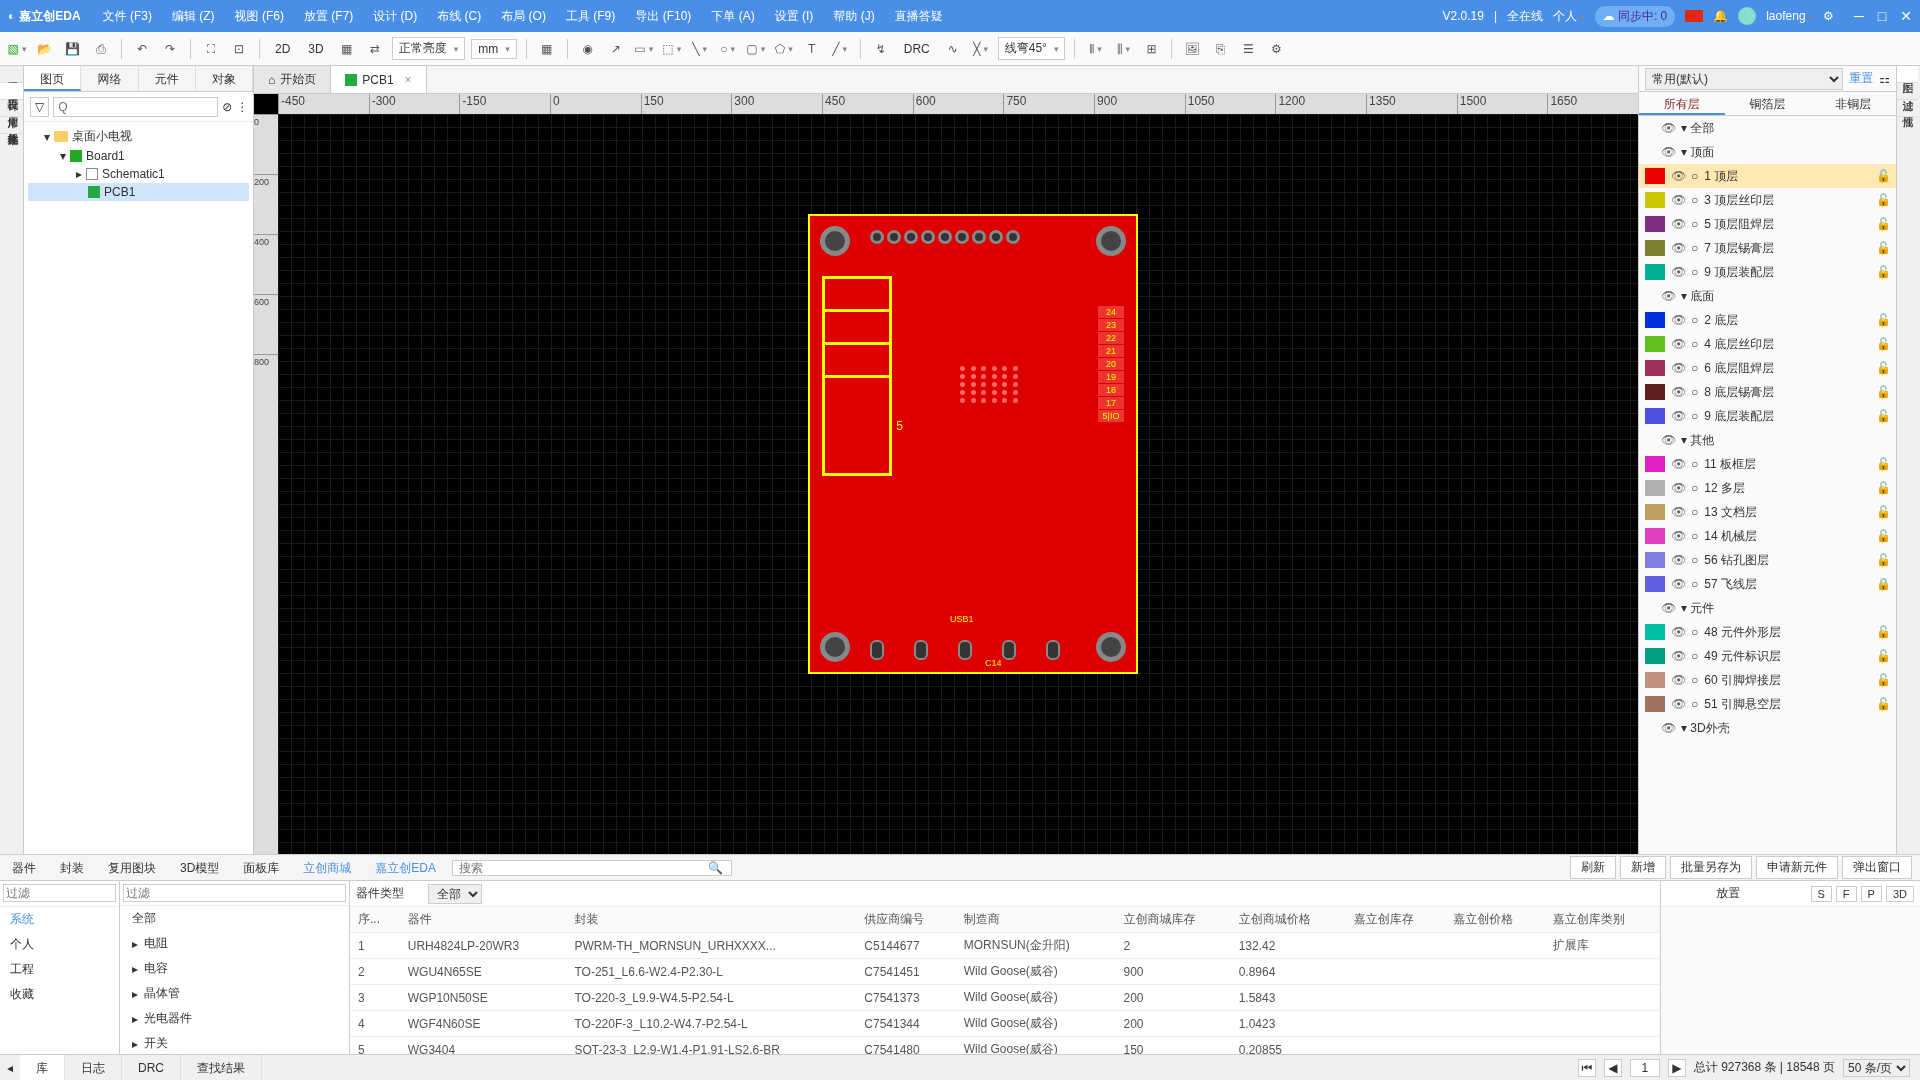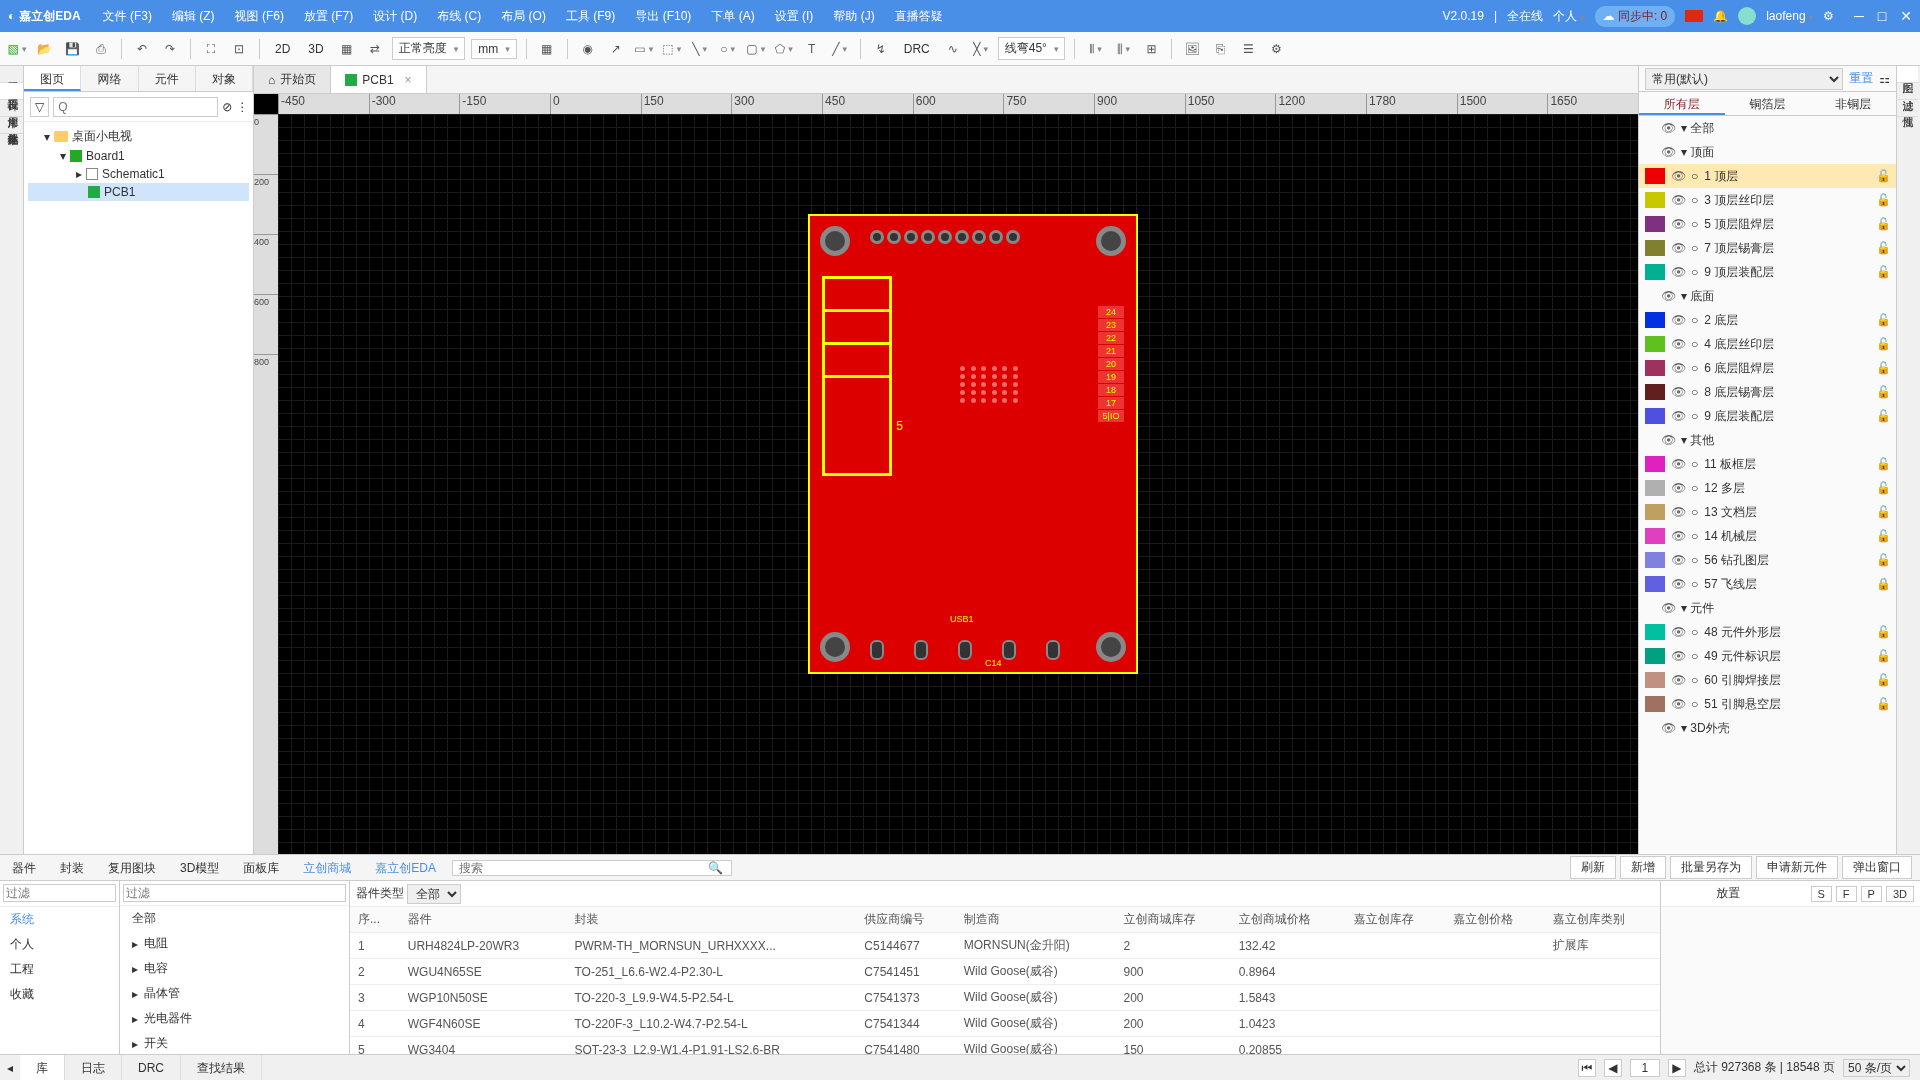--- a/index.html
+++ b/index.html
@@ -90,21 +90,21 @@
 .bb-left .filt{height:26px;padding:3px;border-bottom:1px solid #eee}
 .bb-left .filt input{width:100%;border:1px solid #ccc;padding:2px;height:18px}
 .bb-left .item{padding:4px 10px;cursor:pointer}
 .bb-left .item.active{color:#4a8fe7}
 .bb-cat{width:230px;border-right:1px solid #ccc;display:flex;flex-direction:column}
 .bb-cat .filt{height:26px;padding:3px;border-bottom:1px solid #eee}
 .bb-cat .filt input{width:100%;border:1px solid #ccc;padding:2px;height:18px}
 .bb-cat .catitem{padding:4px 12px;cursor:pointer;display:flex;align-items:center;gap:6px}
 .bb-cat .catitem.active{color:#4a8fe7}
 .bb-table{flex:1;display:flex;flex-direction:column;overflow:hidden}
-.bb-table .thdr{height:26px;display:flex;align-items:center;padding:0 6px;border-bottom:1px solid #eee;gap:3px}
+.bb-table .thdr{height:26px;display:flex;align-items:center;padding:0 6px;border-bottom:1px solid #eee;gap:24px}
 .bb-table .thdr select{border:1px solid #ccc;padding:1px 4px}
 .tbl{flex:1;overflow:auto}
 .tbl table{width:100%;border-collapse:collapse}
 .tbl th,.tbl td{border-bottom:1px solid #eee;padding:4px 8px;text-align:left;font-weight:normal;color:#555}
 .tbl th{background:#fafafa;position:sticky;top:0}
 .bb-preview{width:260px;border-left:1px solid #ccc;display:flex;flex-direction:column}
 .bb-preview .phdr{height:26px;display:flex;align-items:center;justify-content:center;gap:15px;border-bottom:1px solid #eee;color:#aaa}
 .bb-preview .pbtns{display:flex;gap:4px;margin-left:auto;padding-right:6px}
 .bb-preview .pbtn{border:1px solid #ccc;padding:1px 6px;font-size:11px;cursor:pointer}
 .bb-preview .parea{flex:1;background:#fafafa}
@@ -138,21 +138,21 @@
   <div class="menu-item">导出 (F10)</div>
   <div class="menu-item">下单 (A)</div>
   <div class="menu-item">设置 (I)</div>
   <div class="menu-item">帮助 (J)</div>
   <div class="menu-item">直播答疑</div>
   <div class="right">
     <span>V2.0.19</span>
       <span style="color:#fff">|</span>
     <span>全在线</span>
     <span class="drop">个人</span>
-    <span class="sync-badge">☁ <span style="color:#7f1d1d">同步中: 0</span></span>
+    <span class="sync-badge">☁ <span style="color:#4c1d95">同步中: 0</span></span>
     <span class="flag"></span>
     <span style="color:#fff">🔔</span>
     <span class="avatar"></span>
     <span class="drop">laofeng</span>
     <span style="color:#fff">⚙</span>
     <div class="win-btns">
       <span>─</span>
       <span>□</span>
       <span>✕</span>
     </div>
@@ -270,21 +270,21 @@
           <span>-150</span>
           <span>0</span>
           <span>150</span>
           <span>300</span>
           <span>450</span>
           <span>600</span>
           <span>750</span>
           <span>900</span>
           <span>1050</span>
           <span>1200</span>
-          <span>1780</span>
+          <span>1350</span>
           <span>1500</span>
           <span>1650</span>
       </div>
       <div class="ruler-v">
         <span>0</span>
           <span>200</span>
           <span>400</span>
           <span>600</span>
           <span>800</span>
       </div>

